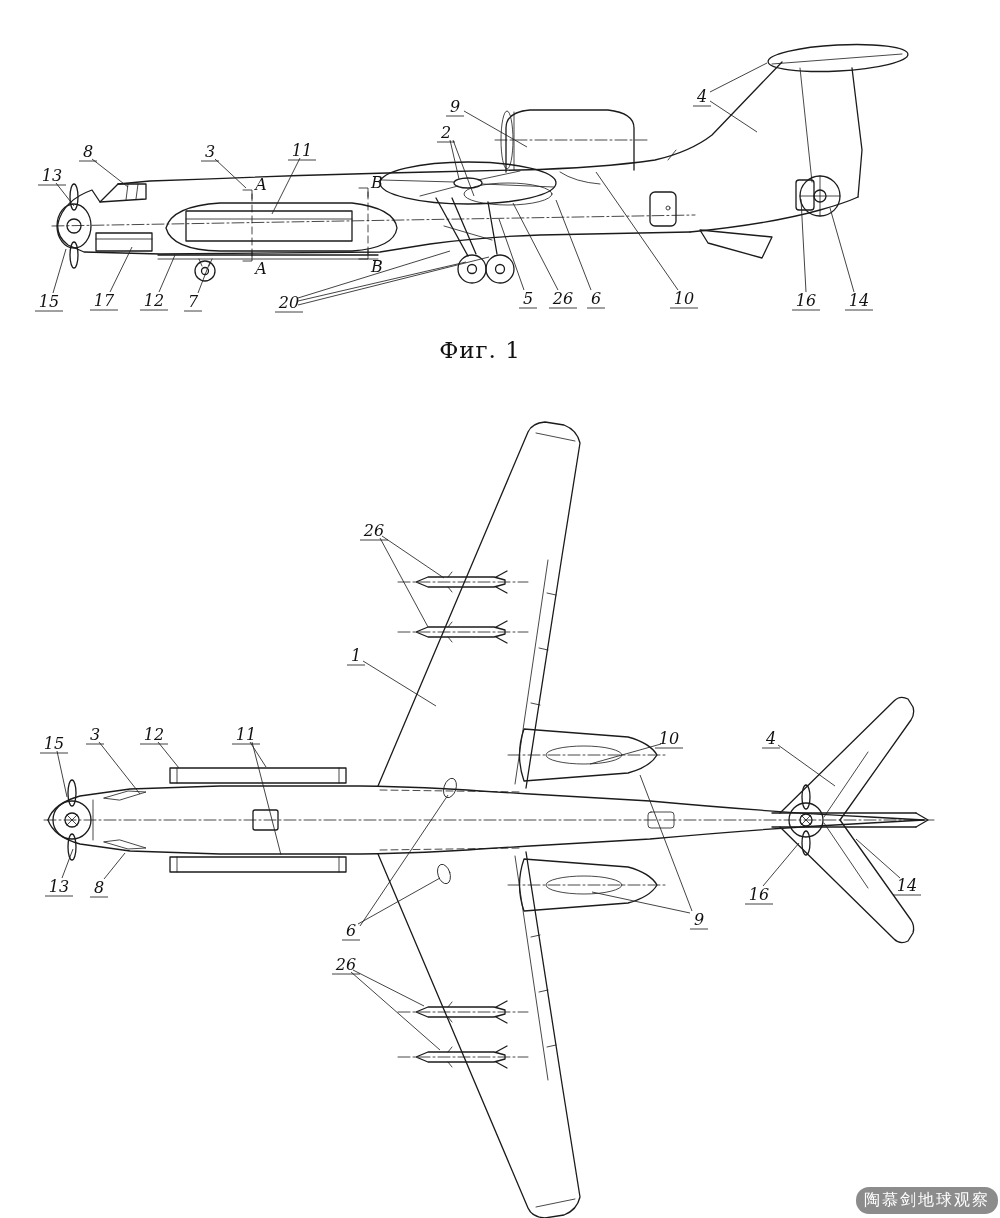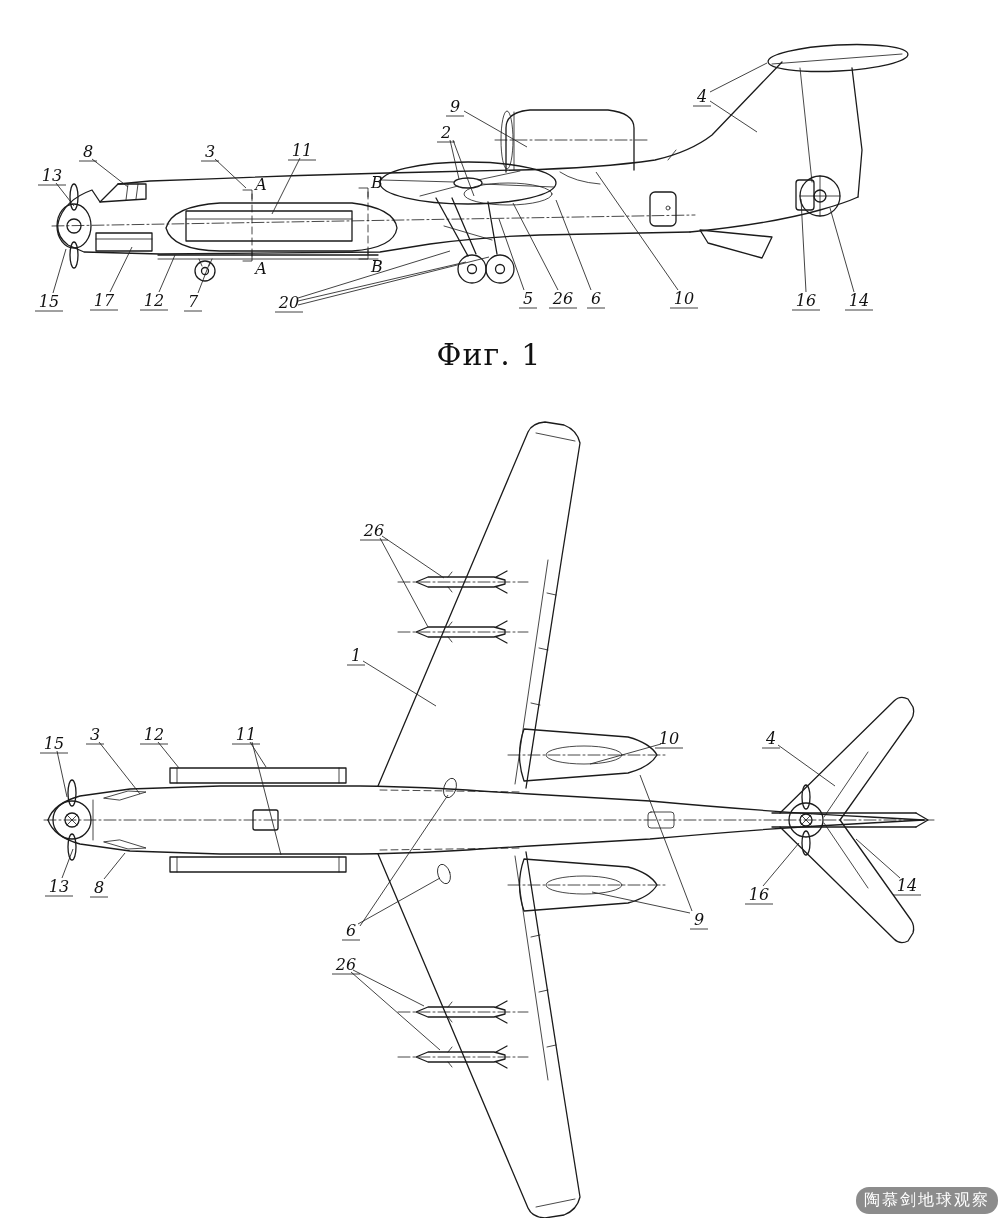--- a/index.html
+++ b/index.html
@@ -19,21 +19,21 @@
   .dash{stroke-dasharray:7 4;}
   .dashdot{stroke-dasharray:12 3 2 3;}
   line.leader{stroke:#222;stroke-width:0.85;fill:none;}
   line.callout-underline{stroke:#111;stroke-width:0.8;}
   text.callout{
     font-family:"DejaVu Serif", serif;font-style:italic;font-size:16px;
     fill:#111;stroke:none;text-anchor:middle;dominant-baseline:central;
   }
   .caption{
     position:absolute;top:337px;left:0;width:960px;height:28px;
-    text-align:center;font-size:30px;letter-spacing:1px;color:#111;padding-left:9px;
+    text-align:center;font-size:23px;letter-spacing:1px;color:#111;
   }
   .watermark{
     position:absolute;right:2px;bottom:4px;
     background:rgba(45,45,45,0.55);color:#ffffff;
     font-family:"DejaVu Sans", sans-serif;font-size:16px;letter-spacing:2px;
     padding:3px 8px;
     border-radius:13px;
   }
 </style>
 </head>

